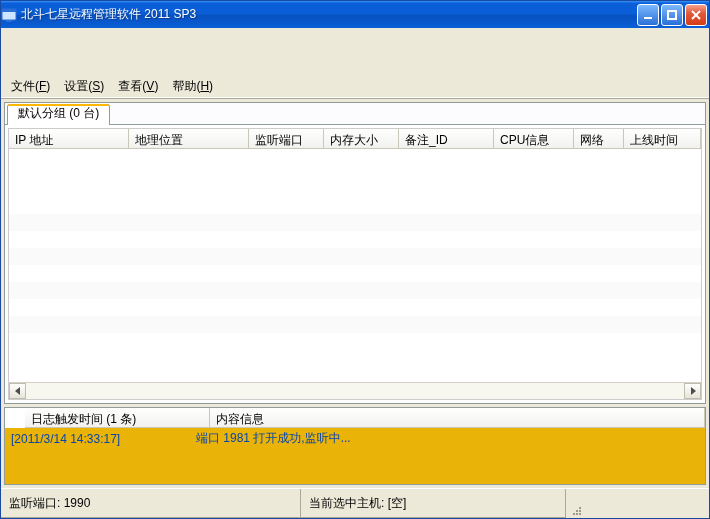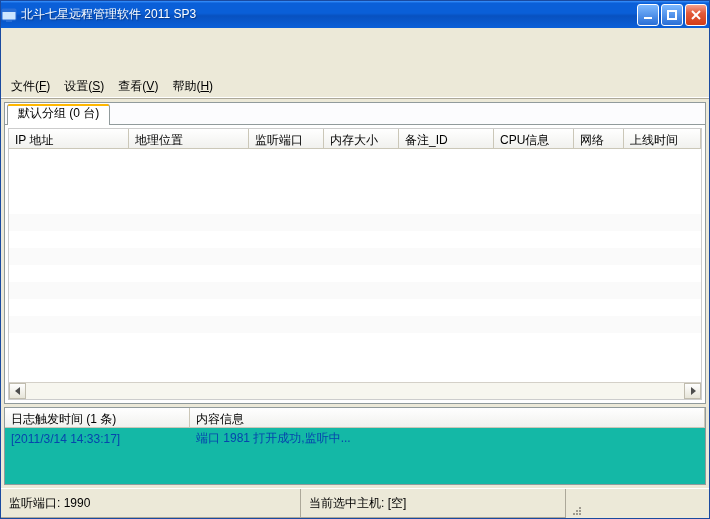--- a/index.html
+++ b/index.html
@@ -29,22 +29,22 @@
 .lv-col{border-right:1px solid #cbc7b8;padding:3px 6px;white-space:nowrap;overflow:hidden;cursor:default;}
 .lv-body{flex:1;overflow:auto;background:#fff;}
 .lv-rows{min-width:100%;}
 .lv-row{display:flex;height:17px;}
 .lv-row:nth-child(even){background:#fafafa;}
 .lv-scroll-h{height:17px;background:#f1efe2;border-top:1px solid #d4d0c8;display:flex;align-items:stretch;}
 .scroll-btn{width:17px;background:linear-gradient(to bottom,#fefefe,#e7e5d9);border:1px solid #c0bcae;display:flex;align-items:center;justify-content:center;cursor:pointer;}
 .scroll-track{flex:1;background:#f7f6ef;}
 .scroll-btn svg{width:8px;height:8px;fill:#4d4d4d;}
 .log-panel{height:78px;}
-.log-header{display:flex;height:20px;background:linear-gradient(to bottom,#fff,#f1f1ee);border-bottom:1px solid #cbc7b8;}
-.log-body{flex:1;overflow:auto;background:#14b8a6;padding:2px 0;}
+.log-header{display:flex;height:20px;background:linear-gradient(to bottom,#fff,#f1f1ee);border-bottom:1px solid #cbc7b8;margin-left:20px;}
+.log-body{flex:1;overflow:auto;background:#eab308;padding:2px 0;}
 .log-row{display:flex;height:17px;align-items:center;}
 .log-ts{width:185px;padding-left:6px;color:#0645ad;}
 .log-msg{flex:1;padding-left:6px;color:#0645ad;}
 .statusbar{height:30px;background:#ece9d8;border-top:1px solid #fff;display:flex;align-items:flex-start;}
 .status-cell{height:100%;border:1px solid #aca899;border-top:none;border-left:none;padding:3px 8px;display:flex;align-items:center;}
 .grip{width:18px;height:100%;display:flex;align-items:flex-end;justify-content:flex-end;padding:2px;}
 .grip svg{width:12px;height:12px;}
 .c-ip{width:120px}.c-loc{width:120px}.c-os{width:75px}.c-mem{width:75px}.c-cpu{width:80px}.c-note{width:95px}.c-net{width:50px}.c-time{flex:1;min-width:60px}
 .lc-ts{width:185px}.lc-msg{flex:1}
 </style>

